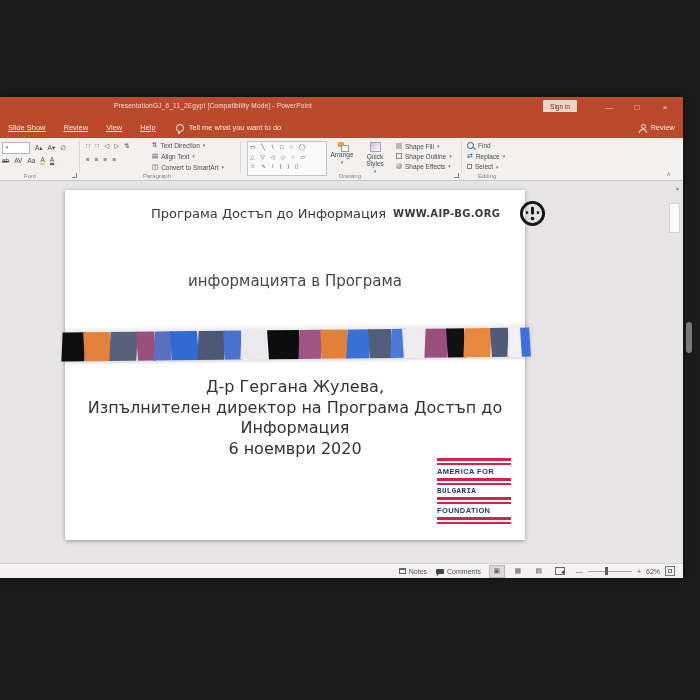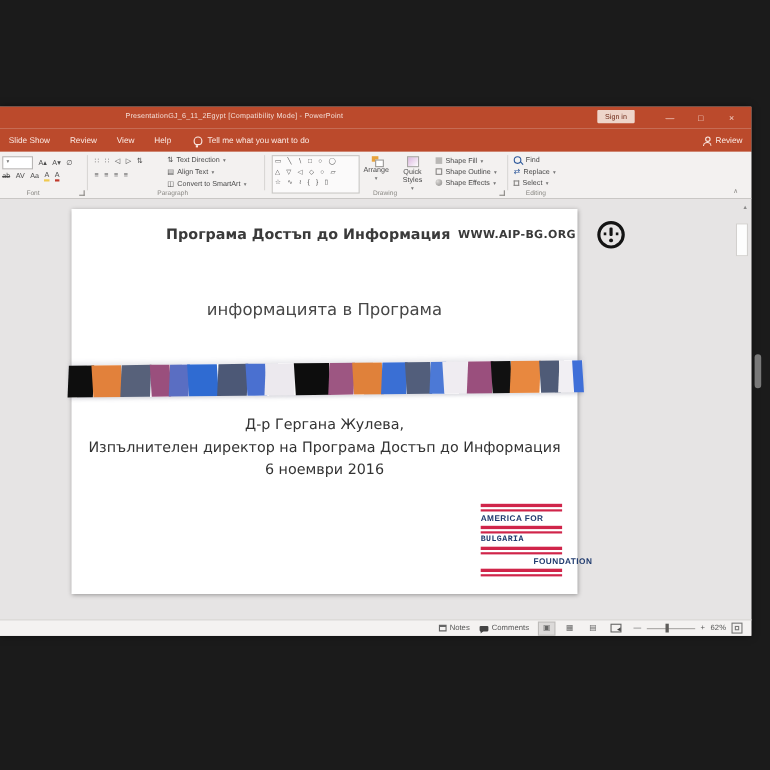--- a/index.html
+++ b/index.html
@@ -12,21 +12,21 @@
   .titlebar .title{position:absolute;left:114px;top:5px;font-size:6.5px;color:#f4ddd5;letter-spacing:.2px;white-space:nowrap;}
   .signin{position:absolute;left:543px;top:3px;width:34px;height:12px;background:#eed5ca;color:#6d2817;
           font-size:6.5px;display:flex;align-items:center;justify-content:center;border-radius:1px;}
   .winbtn{position:absolute;top:3px;width:18px;height:14px;color:rgba(255,240,235,.85);font-size:8px;
           display:flex;align-items:center;justify-content:center;}
   .btn-min{left:600px;} .btn-max{left:628px;} .btn-close{left:656px;}
 
   
   .tabsrow{position:absolute;left:0;top:20px;right:0;height:21px;background:#bb4a2c;display:flex;align-items:center;
            padding:0 8px;color:#fbe9e3;font-size:7.5px;}
-  .tabslist{display:flex;gap:18px;}
+  .tabslist{display:flex;gap:18px;text-decoration:underline;}
   .tab{cursor:default;}
   .tellme{display:flex;align-items:center;gap:5px;margin-left:20px;}
   .icon-bulb{width:6px;height:6px;border:1px solid #fbe9e3;border-radius:50% 50% 45% 45%;position:relative;}
   .icon-bulb::after{content:"";position:absolute;left:1.5px;bottom:-3px;width:2px;height:2px;background:#fbe9e3;}
   .share{margin-left:auto;display:flex;align-items:center;gap:4px;}
   .icon-person{width:8px;height:8px;position:relative;}
   .icon-person::before{content:"";position:absolute;left:2.2px;top:0;width:3.6px;height:3.6px;border:1px solid #fbe9e3;border-radius:50%;}
   .icon-person::after{content:"";position:absolute;left:0.2px;top:5px;width:6.6px;height:3px;border:1px solid #fbe9e3;border-bottom:none;border-radius:4px 4px 0 0;}
 
   
@@ -64,30 +64,30 @@
   .collapse{position:absolute;right:12px;bottom:3px;color:#8a8884;font-size:6px;}
 
   
   .canvas{position:absolute;left:0;top:84px;right:0;bottom:14px;background:#e6e4e4;}
   .vscroll{position:absolute;right:1px;top:0;width:13px;bottom:0;}
   .scroll-up{position:absolute;right:3px;top:3px;color:#8a8a8a;font-size:6px;}
   .scroll-thumb{position:absolute;right:2px;top:22px;width:9px;height:28px;background:#fdfdfd;border:1px solid #d2d0ce;}
   .slide{position:absolute;left:65px;top:9px;width:460px;height:350px;background:#fff;box-shadow:0 1px 4px rgba(0,0,0,.35);
          font-family:"DejaVu Sans",sans-serif;color:#3d3d3d;}
   .sl-header{position:absolute;left:86px;top:8px;height:30px;display:flex;align-items:center;gap:7px;white-space:nowrap;}
-  .sl-org{font-size:13px;font-weight:700;color:#3a3a3a;}
+  .sl-org{font-size:13px;font-weight:400;color:#3a3a3a;}
   .sl-url{font-size:10px;font-weight:600;color:#3a3a3a;letter-spacing:.3px;}
   .aip-logo{margin-left:12px;flex:0 0 auto;}
   .sl-title{position:absolute;left:0;right:0;top:80px;text-align:center;font-size:15px;line-height:23px;color:#474747;}
   .band{position:absolute;left:-2px;right:-5px;top:140px;height:29px;display:flex;transform:rotate(-0.6deg);
         box-shadow:0 -3px 4px rgba(120,120,140,.15),0 2px 3px rgba(120,120,140,.25);}
   .band .seg{height:100%;margin-left:-1px;}
   .band .seg:nth-child(odd){transform:skewX(-3deg);}
   .band .seg:nth-child(even){transform:skewX(3deg);}
-  .sl-author{position:absolute;left:0;right:0;top:187px;text-align:center;font-size:13px;line-height:20.5px;color:#333;}
+  .sl-author{position:absolute;left:0;right:0;top:187px;text-align:center;font-size:16px;line-height:20.5px;color:#333;}
   .abf{position:absolute;left:372px;top:268px;width:74px;}
   .abf-bar{height:2.5px;margin-bottom:2px;}
   .abf-text{font-family:"Liberation Sans",sans-serif;font-size:7.5px;font-weight:bold;letter-spacing:.4px;margin:0.5px 0 2px;}
 
   
   .statusbar{position:absolute;left:0;bottom:0;right:0;height:14px;background:#f4f2f1;border-top:1px solid #d5d3d1;
              display:flex;align-items:center;justify-content:flex-end;gap:9px;padding-right:8px;font-size:7px;color:#555;}
   .sb-item{display:flex;align-items:center;gap:3px;}
   .icon-notes{width:7px;height:6px;border:1px solid #666;border-top-width:2px;box-sizing:border-box;}
   .icon-comment{width:8px;height:5px;background:#444;border-radius:1px;position:relative;}
@@ -296,33 +296,33 @@
             <div class="seg" style="background: rgb(17, 17, 17); flex-grow: 4;"></div>
             <div class="seg" style="background: rgb(232, 136, 63); flex-grow: 6;"></div>
             <div class="seg" style="background: rgb(79, 91, 119); flex-grow: 4;"></div>
             <div class="seg" style="background: rgb(241, 239, 243); flex-grow: 3;"></div>
             <div class="seg" style="background: rgb(63, 111, 216); flex-grow: 2;"></div>
           </div>
 
         <div class="sl-author">
           <div>Д-р Гергана Жулева,</div>
           <div>Изпълнителен директор на Програма Достъп до Информация</div>
-          <div>6 ноември 2016</div>
+          <div>6 ноември 2020</div>
         </div>
 
         <div class="abf">
           <div class="abf-bar" style="background: rgb(208, 37, 74);"></div>
           <div class="abf-bar" style="background: rgb(208, 37, 74);"></div>
           <div class="abf-text" style="color: rgb(31, 58, 110);">AMERICA FOR</div>
           <div class="abf-bar" style="background: rgb(208, 37, 74);"></div>
           <div class="abf-bar" style="background: rgb(208, 37, 74);"></div>
           <div class="abf-text" style="color: rgb(31, 58, 110); font-family: Liberation Mono, monospace;">BULGARIA</div>
           <div class="abf-bar" style="background: rgb(208, 37, 74);"></div>
           <div class="abf-bar" style="background: rgb(208, 37, 74);"></div>
-          <div class="abf-text" style="color: rgb(31, 58, 110); margin-left: 48px;">FOUNDATION</div>
+          <div class="abf-text" style="color: rgb(31, 58, 110);">FOUNDATION</div>
           <div class="abf-bar" style="background: rgb(208, 37, 74);"></div>
           <div class="abf-bar" style="background: rgb(208, 37, 74);"></div>
         </div>
       </div>
 
       <div class="vscroll">
         <span class="scroll-up">▴</span>
         <span class="scroll-thumb"></span>
       </div>
     </div>

